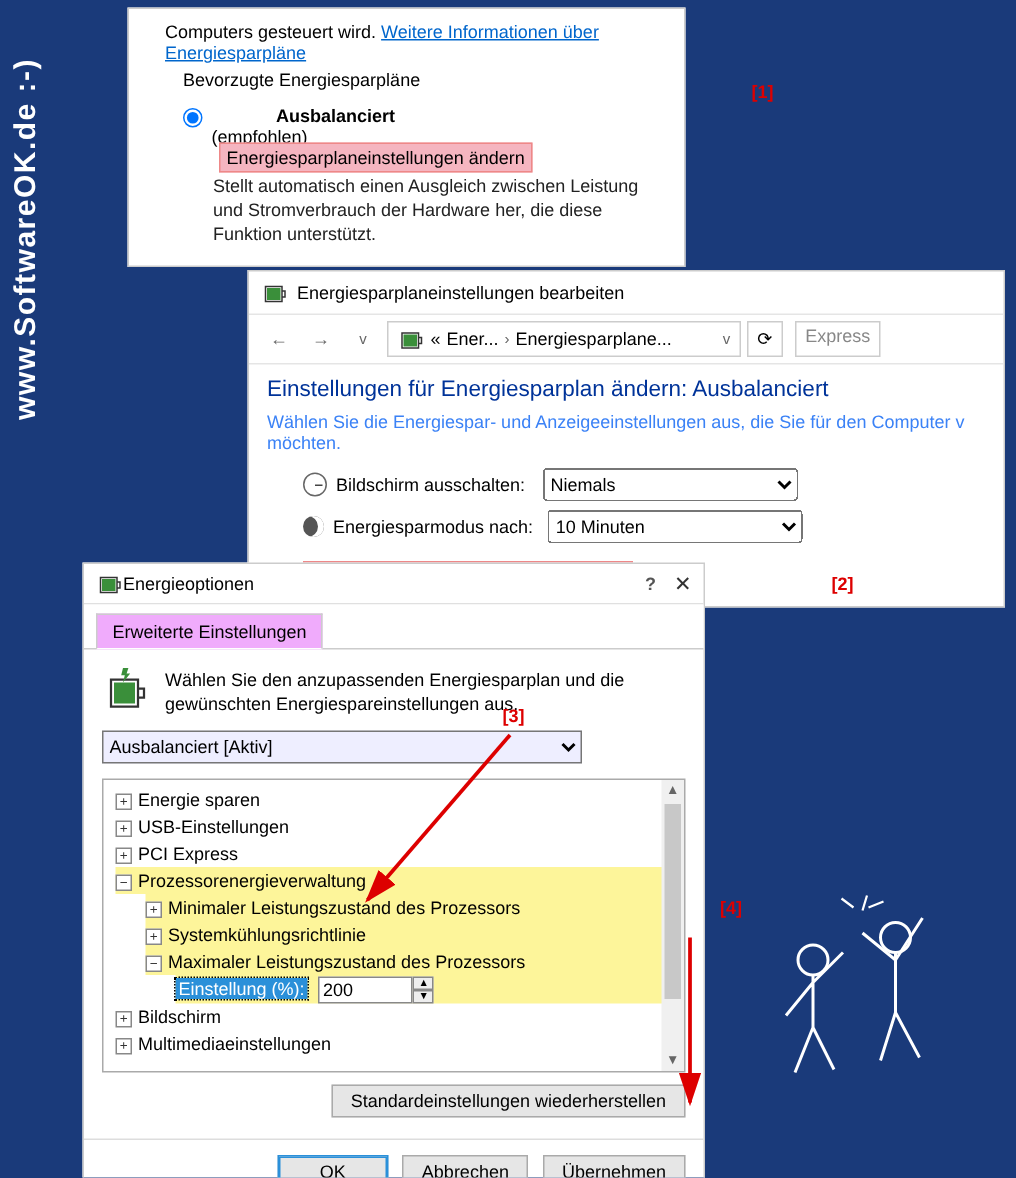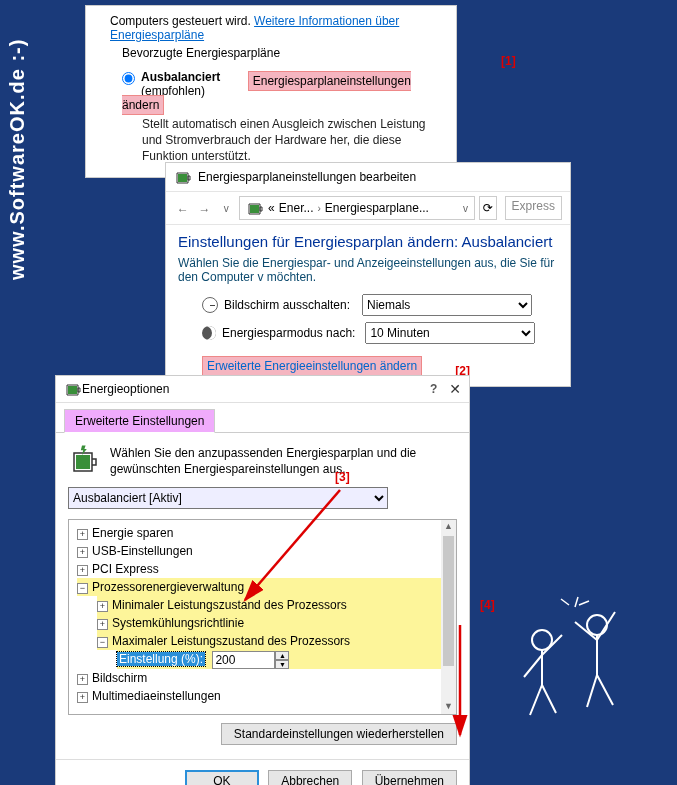--- a/index.html
+++ b/index.html
@@ -5,36 +5,36 @@
 * { box-sizing: border-box; margin: 0; padding: 0; }
 body { font-family: "Segoe UI", Tahoma, sans-serif; font-size: 12px; background: #1a3a7a; width: 677px; height: 785px; position: relative; overflow: hidden; }
 .panel { background: #fff; position: absolute; border: 1px solid #ccc; }
 
 
 .p1 { left: 85px; top: 5px; width: 372px; padding: 8px 24px 12px; }
 .p1 a { color: #0066cc; text-decoration: underline; }
 .p1 .indent { margin-left: 12px; margin-top: 4px; }
 .p1 .opt { display: inline-flex; align-items: flex-start; gap: 6px; margin-top: 6px; }
 .p1 .opt input[type=radio] { margin-top: 2px; }
-.p1 .opt b { font-weight: bold; }
+.p1 .opt b { font-weight: bold; margin-left: 43px; }
 .p1 .hl { background: #f5b5c0; border: 1px solid #e88; padding: 2px 4px; margin-left: 24px; }
 .p1 .desc { margin-left: 32px; margin-top: 4px; color: #222; max-width: 320px; line-height: 1.35; }
 .ann { color: #d00; font-weight: bold; position: absolute; }
 
 
-.p2 { left: 165px; top: 162px; width: 406px; }
+.p2 { left: 165px; top: 180px; width: 505px; }
 .p2 .titlebar { display: flex; align-items: center; gap: 6px; padding: 6px 8px; border-bottom: 1px solid #e5e5e5; }
 .p2 .nav { display: flex; align-items: center; gap: 4px; padding: 4px 8px; border-bottom: 1px solid #e5e5e5; }
 .p2 .nav .arrow-btn { width: 24px; height: 24px; display: inline-flex; align-items: center; justify-content: center; color: #666; border: 1px solid transparent; }
 .p2 .nav .crumb { border: 1px solid #ccc; padding: 2px 6px; display: inline-flex; align-items: center; gap: 4px; background: #fff; height: 24px; }
 .p2 .nav .refresh { width: 24px; height: 24px; border: 1px solid #ccc; display: inline-flex; align-items: center; justify-content: center; }
 .p2 .nav .search { border: 1px solid #ccc; padding: 2px 6px; height: 24px; color: #888; margin-left: 4px; }
 .p2 .body { padding: 8px 12px 10px; }
 .p2 .heading { color: #003399; font-size: 15px; margin-bottom: 6px; }
-.p2 .sub { color: #0c4a6e; margin-bottom: 10px; }
+.p2 .sub { color: #3b82f6; margin-bottom: 10px; }
 .p2 .row { display: flex; align-items: center; gap: 10px; margin: 6px 0 6px 24px; }
 .p2 .row .lbl { min-width: 150px; display: flex; align-items: center; gap: 6px; }
 .p2 .row select { width: 170px; height: 22px; font-size: 12px; }
 .p2 .hl2 { background: #f5b5c0; border: 1px solid #e88; padding: 2px 4px; display: inline-block; margin-left: 24px; margin-top: 6px; color: #0066cc; }
 
 
 .p3 { left: 55px; top: 375px; width: 415px; }
 .p3 .titlebar { display: flex; align-items: center; padding: 5px 8px; border-bottom: 1px solid #e0e0e0; }
 .p3 .titlebar .title { flex: 1; }
 .p3 .titlebar .help { margin-right: 12px; color: #555; font-weight: bold; }

